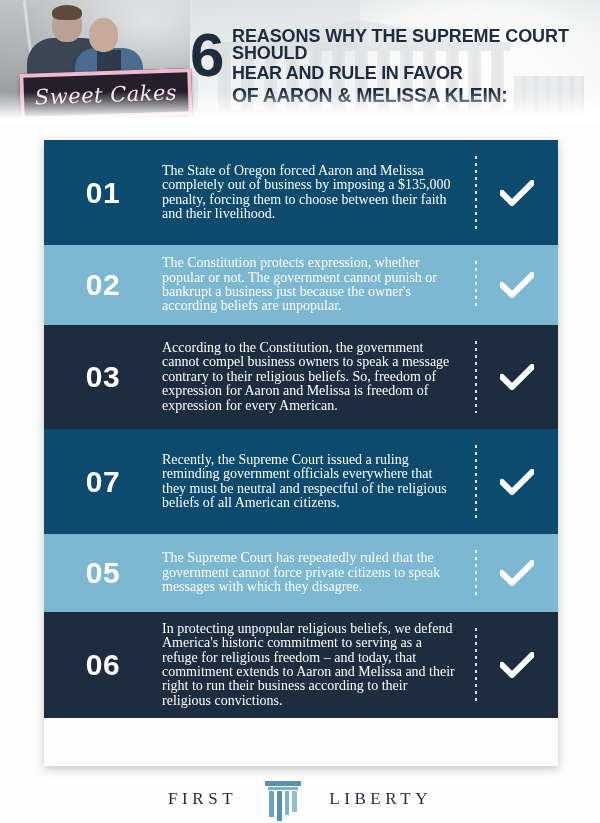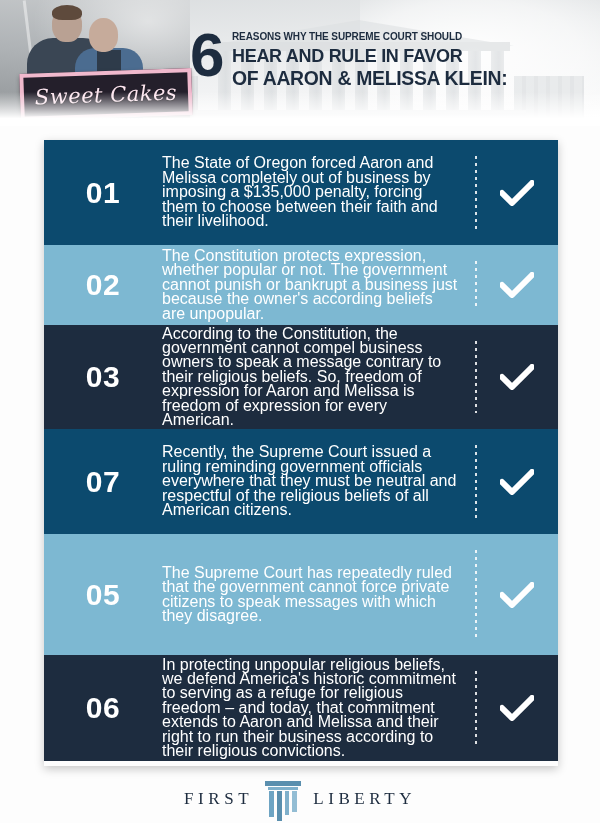--- a/index.html
+++ b/index.html
@@ -102,21 +102,21 @@
   .headline { position:absolute; left:190px; top:26px; width:400px; }
   .big6 {
     position:absolute; left:0; top:-2px;
     font-family:"Liberation Sans", sans-serif;
     font-weight:bold;
     font-size:62px;
     line-height:62px;
     color:#1d2c3f;
   }
   .headlines { position:absolute; left:42px; top:2px; color:#1d2c3f; }
-  .hl1 { font-size:10px; font-weight:bold; letter-spacing:-.1px; line-height:17px; }
+  .hl1 { font-size:18px; font-weight:bold; letter-spacing:-.1px; line-height:17px; }
   .hl2 { font-size:18px; font-weight:bold; letter-spacing:-.3px; line-height:22px; }
   .hl3 { font-size:19.4px; font-weight:bold; letter-spacing:-.3px; line-height:22px; }
 
   
   .card {
     position:absolute; left:44px; top:140px;
     width:514px; height:626px;
     box-shadow:0 3px 9px rgba(0,0,0,.22);
     overflow:hidden;
   }
@@ -131,22 +131,23 @@
     text-align:center;
     color:#ffffff;
     font-size:30px;
     font-weight:bold;
     letter-spacing:.5px;
   }
   .row .txt {
     flex:1 1 auto;
     padding-right:18px;
     color:#ffffff;
-    font-size:16px;
+    font-size:14px;
     line-height:14.4px;
+    font-family:Liberation Serif, serif;
   }
   .row .divider {
     position:absolute;
     left:431px; top:16px; bottom:16px;
     width:2px;
     background-image:linear-gradient(#ffffff 50%, rgba(255,255,255,0) 0%);
     background-size:2px 7px;
     background-repeat:repeat-y;
     opacity:.85;
   }
@@ -158,21 +159,21 @@
 
   .tone-gray  { background:#0c4a6e; }
   .tone-blue  { background:#7db8d2; }
   .tone-navy  { background:#1d2c3f; }
 
   
   .footer {
     position:absolute; left:0; top:775px;
     width:600px; height:48px;
     display:flex; align-items:center; justify-content:center;
-    gap:12px;
+    gap:28px;
   }
   .footer .word {
     font-family:"Liberation Serif", serif;
     font-size:17px;
     letter-spacing:4.6px;
     color:#1d2c3f;
     font-weight:normal;
   }
   .pillar { position:relative; width:36px; height:40px; }
   .pillar .cap { position:absolute; left:0; top:2px; width:36px; height:5px; background:#5a8fae; }
@@ -281,21 +282,21 @@
       <div class="num">07</div>
       <div class="txt">Recently, the Supreme Court issued a ruling reminding government officials everywhere that they must be neutral and respectful of the religious beliefs of all American citizens.</div>
       <div class="divider"></div>
       <div class="check">
         <svg width="34" height="26" viewBox="0 0 34 26">
           <path d="M2 13 L12 23 L32 3" fill="none" stroke="#ffffff" stroke-width="6" stroke-linecap="round" stroke-linejoin="round"></path>
         </svg>
       </div>
     </div>
 
-    <div class="row tone-blue" style="height:121px;">
+    <div class="row tone-blue" style="height:78px;">
       <div class="num">05</div>
       <div class="txt">The Supreme Court has repeatedly ruled that the government cannot force private citizens to speak messages with which they disagree.</div>
       <div class="divider"></div>
       <div class="check">
         <svg width="34" height="26" viewBox="0 0 34 26">
           <path d="M2 13 L12 23 L32 3" fill="none" stroke="#ffffff" stroke-width="6" stroke-linecap="round" stroke-linejoin="round"></path>
         </svg>
       </div>
     </div>
 

